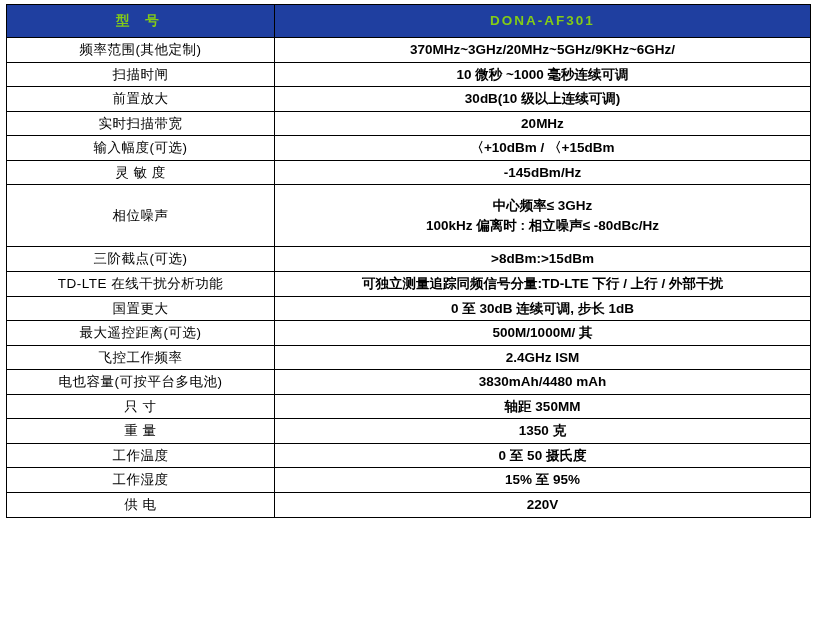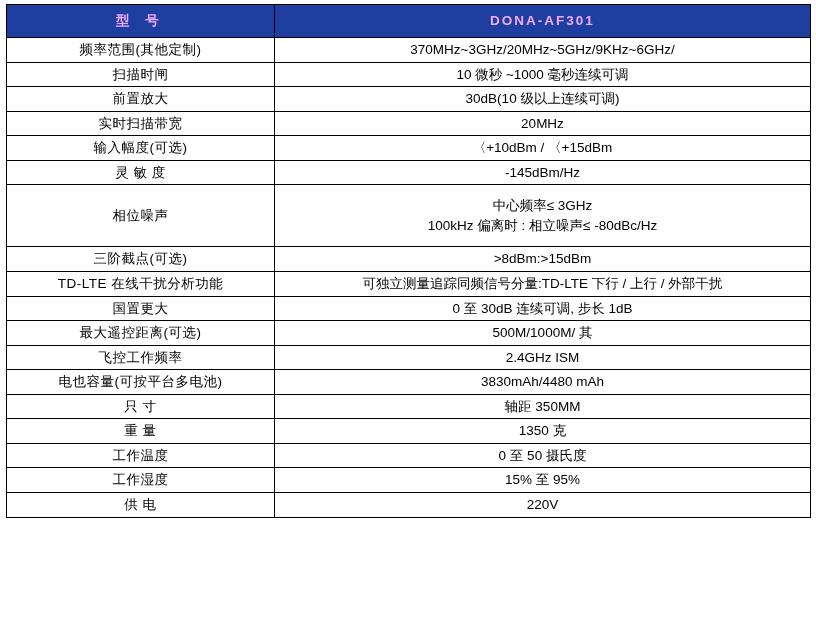--- a/index.html
+++ b/index.html
@@ -31,36 +31,37 @@
     text-align: center;
     font-size: 13.5px;
     line-height: 1.45;
     word-break: break-word;
   }
   col.c-label { width: 268px; }
   col.c-value { width: 536px; }
 
   thead th {
     background: #1f3fa0;
-    color: #f0abfc;
+    color: #84cc16;
     font-weight: bold;
     font-size: 16px;
     letter-spacing: 2px;
     height: 28px;
     border: 1px solid #000000;
   }
   thead th.head-model {
     letter-spacing: 6px;
   }
   tbody td.label-cell {
     font-size: 13.5px;
     letter-spacing: 0.5px;
   }
   tbody td.value-cell {
     font-size: 13.5px;
+    font-weight: bold;
   }
   tbody tr { height: 21px; }
   tbody tr.tall { height: 62px; }
   .multi-line { display: block; }
 </style>
 </head>
 <body>
 
 <div class="spec-wrap">
   <table class="spec-table">

